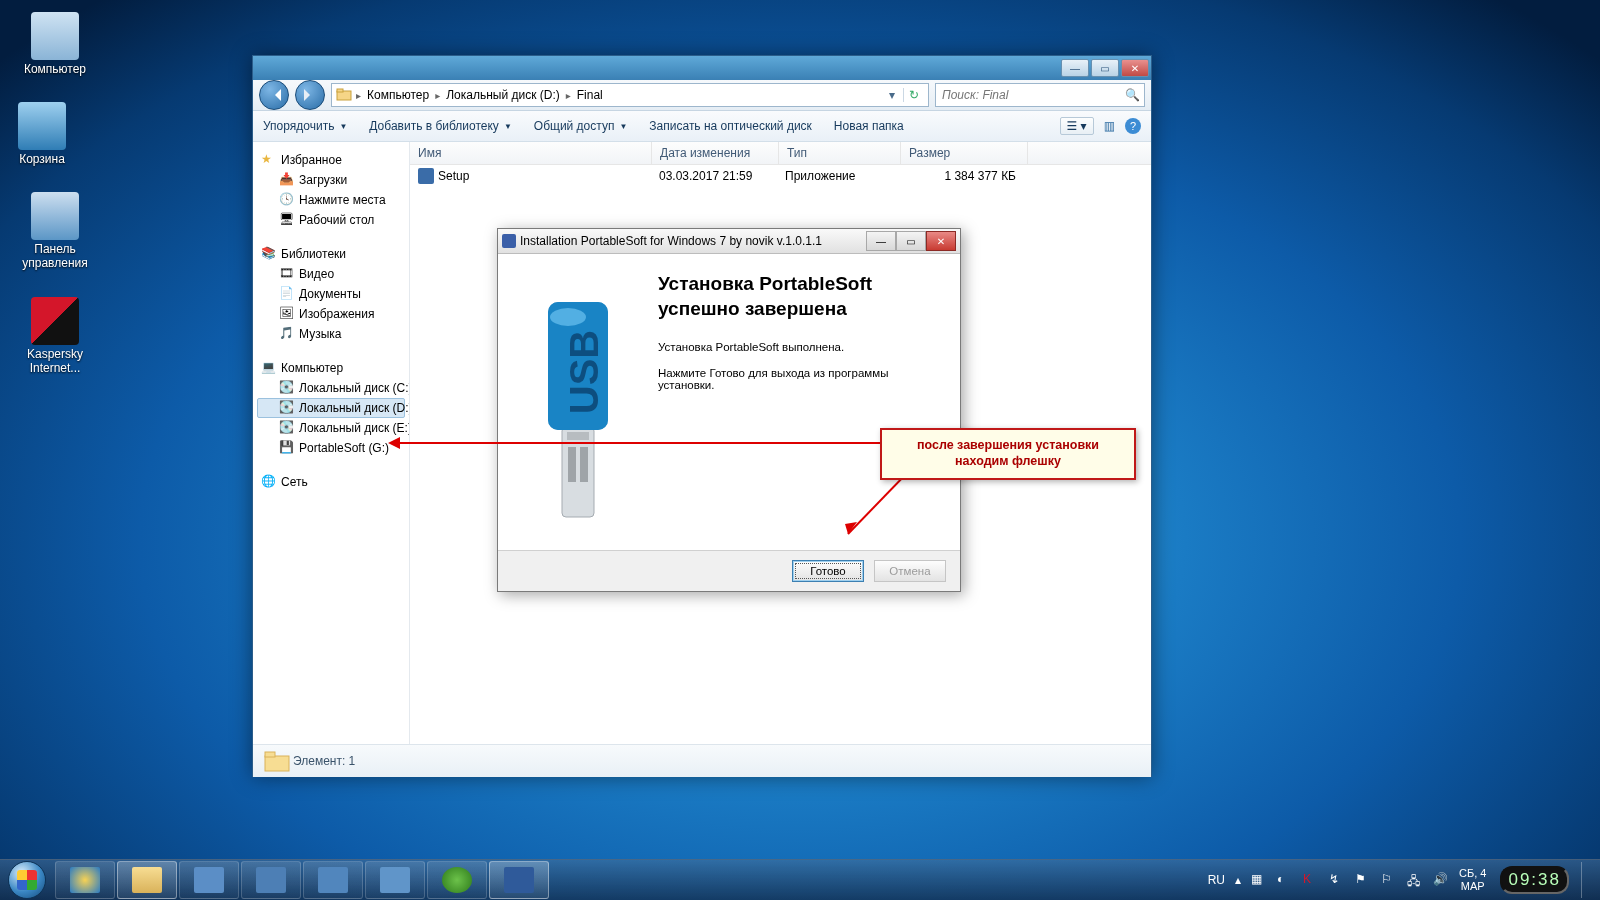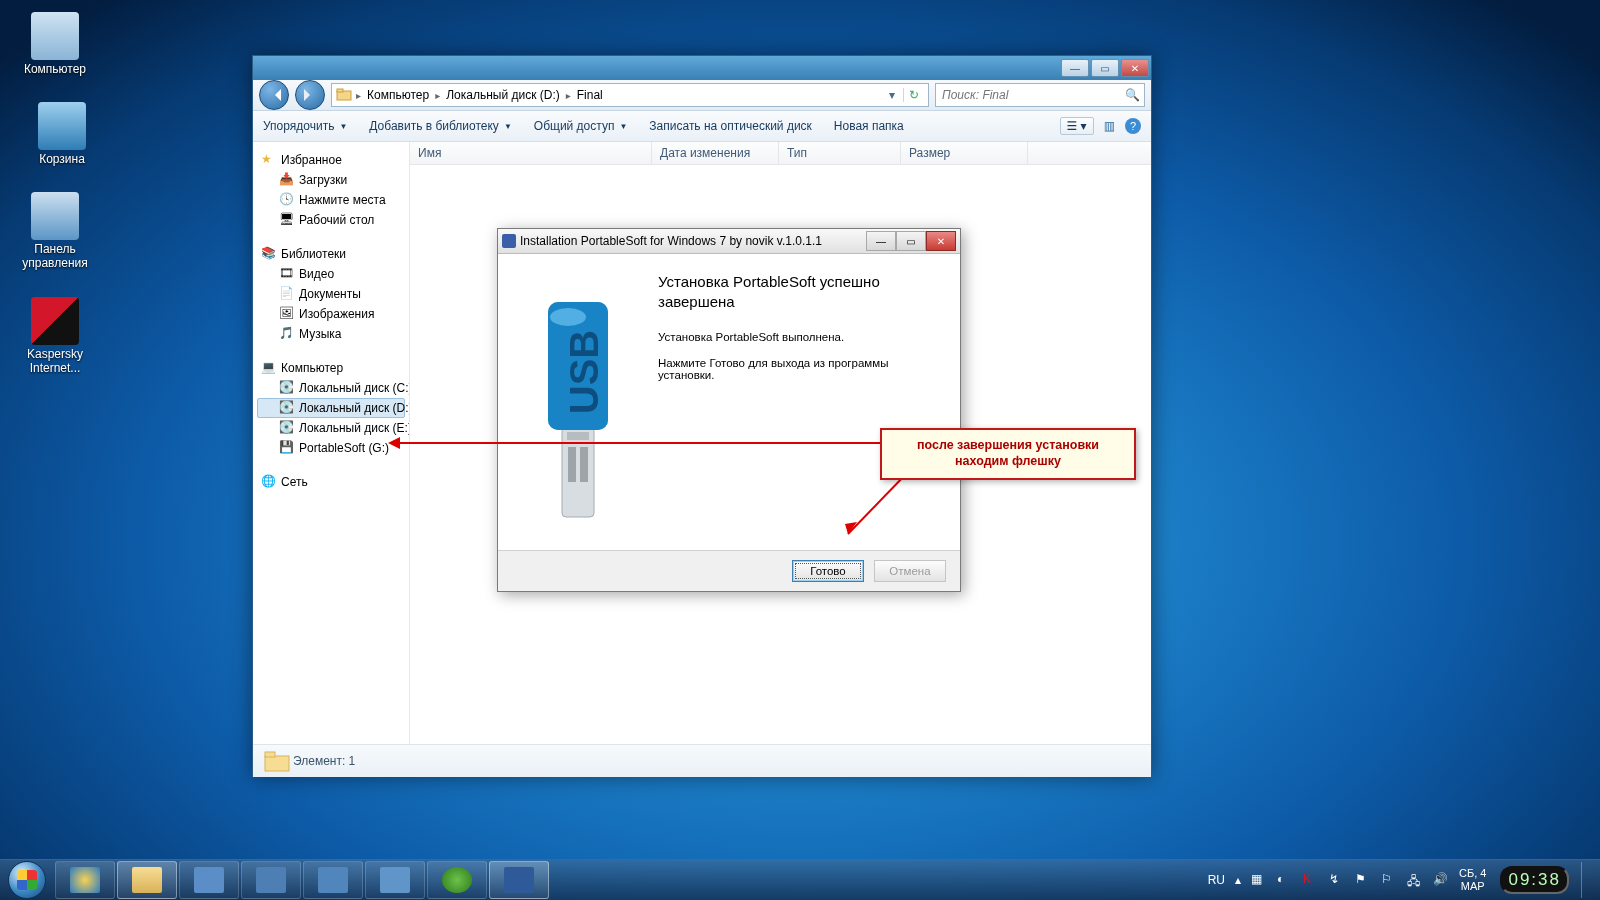--- a/index.html
+++ b/index.html
@@ -42,21 +42,21 @@
 
 .dialog{position:absolute;left:497px;top:228px;width:462px;height:362px;background:#f0f0f0;border:1px solid #7a7a7a;box-shadow:3px 3px 14px rgba(0,0,0,.35)}
 .dlg-title{height:24px;background:linear-gradient(#f9f9f9,#e1e1e1);border-bottom:1px solid #bcbcbc;display:flex;align-items:center;padding:0 4px;gap:4px;font-size:12px}
 .dlg-title .t{flex:1;white-space:nowrap;overflow:hidden}
 .dlg-btns{display:flex;gap:0}
 .dlg-btn{width:28px;height:18px;background:linear-gradient(#f4f4f4,#d8d8d8);border:1px solid #a8a8a8;display:flex;align-items:center;justify-content:center;font-size:10px;cursor:pointer}
 .dlg-btn.x{background:linear-gradient(#e98985,#c83b32);color:#fff;border-color:#8c2a25}
 .dlg-body{display:flex;height:296px;background:#fff;border-bottom:1px solid #d0d0d0}
 .dlg-img{width:160px;display:flex;align-items:center;justify-content:center}
 .dlg-text{flex:1;padding:18px 18px 0 0}
-.dlg-text h2{margin:0 0 20px;font-size:15px;font-weight:normal;line-height:1.3}
+.dlg-text h2{margin:0 0 20px;font-size:19px;font-weight:bold;line-height:1.3}
 .dlg-text p{margin:0 0 14px;font-size:11.5px}
 .dlg-foot{height:40px;display:flex;align-items:center;justify-content:flex-end;padding:0 14px;gap:10px;background:#f0f0f0}
 .btn{width:72px;height:22px;border:1px solid #8a8a8a;background:linear-gradient(#fdfdfd,#e3e3e3);font-size:11.5px;cursor:pointer}
 .btn.primary{outline:1px dotted #555;outline-offset:-4px;border:1px solid #3c7fb1;box-shadow:0 0 0 1px #9fd0ef inset}
 .btn[disabled]{color:#9b9b9b;border-color:#c5c5c5;cursor:default}
 
 .callout{position:absolute;left:880px;top:428px;width:244px;height:40px;background:#fffde8;border:2px solid #c01818;box-shadow:2px 2px 6px rgba(0,0,0,.3);display:flex;align-items:center;justify-content:center;text-align:center;color:#a00;font-weight:bold;line-height:1.25;font-size:12.5px;padding:4px}
 
 .arrow1{position:absolute;left:392px;top:442px;width:508px;height:2px;background:#d00}
 .arrow1::before{content:'';position:absolute;left:-10px;top:-5px;border:6px solid transparent;border-right:12px solid #d00}
@@ -75,21 +75,21 @@
 
 .svg-ic{width:16px;height:16px}
 </style>
 </head>
 <body>
 
 <div class="desktop-icon" style="left:15px;top:12px">
     <div class="ico" style="background:linear-gradient(#cfe3f3,#8ab4d6)"></div>
     <div class="lbl">Компьютер</div>
   </div>
-<div class="desktop-icon" style="left:22px;top:102px">
+<div class="desktop-icon" style="left:2px;top:102px">
     <div class="ico" style="background:linear-gradient(#9ed0ef,#2f7db5)"></div>
     <div class="lbl">Корзина</div>
   </div>
 <div class="desktop-icon" style="left:15px;top:192px">
     <div class="ico" style="background:linear-gradient(#cddff0,#5b96c6)"></div>
     <div class="lbl">Панель управления</div>
   </div>
 <div class="desktop-icon" style="left:15px;top:297px">
     <div class="ico" style="background:linear-gradient(135deg,#d4162a 50%,#111 50%)"></div>
     <div class="lbl">Kaspersky Internet...</div>
@@ -215,20 +215,29 @@
           </div>
       </div>
     </div>
     <div class="content">
       <div class="cols">
         <div style="width:225px">Имя</div>
         <div style="width:110px">Дата изменения</div>
         <div style="width:105px">Тип</div>
         <div style="width:110px">Размер</div>
       </div>
+      <div class="row">
+        <div style="width:225px;display:flex;align-items:center;gap:4px">
+            <span class="ic" style="width:16px;height:16px;background:#3a6ca8;display:inline-block;border-radius:2px"></span>
+            <span>Setup</span>
+          </div>
+        <div style="width:110px">03.03.2017 21:59</div>
+        <div style="width:105px">Приложение</div>
+        <div style="width:110px;text-align:right">1 384 377 КБ</div>
+      </div>
     </div>
   </div>
   <div class="statusbar">
     <svg width="28" height="24">
         <rect x="2" y="7" width="24" height="15" fill="#f7dd93" stroke="#d9b25a"></rect>
         <rect x="2" y="3" width="10" height="5" fill="#f7dd93" stroke="#d9b25a"></rect>
       </svg>
     <span>Элемент: 1</span>
   </div>
 </div>

